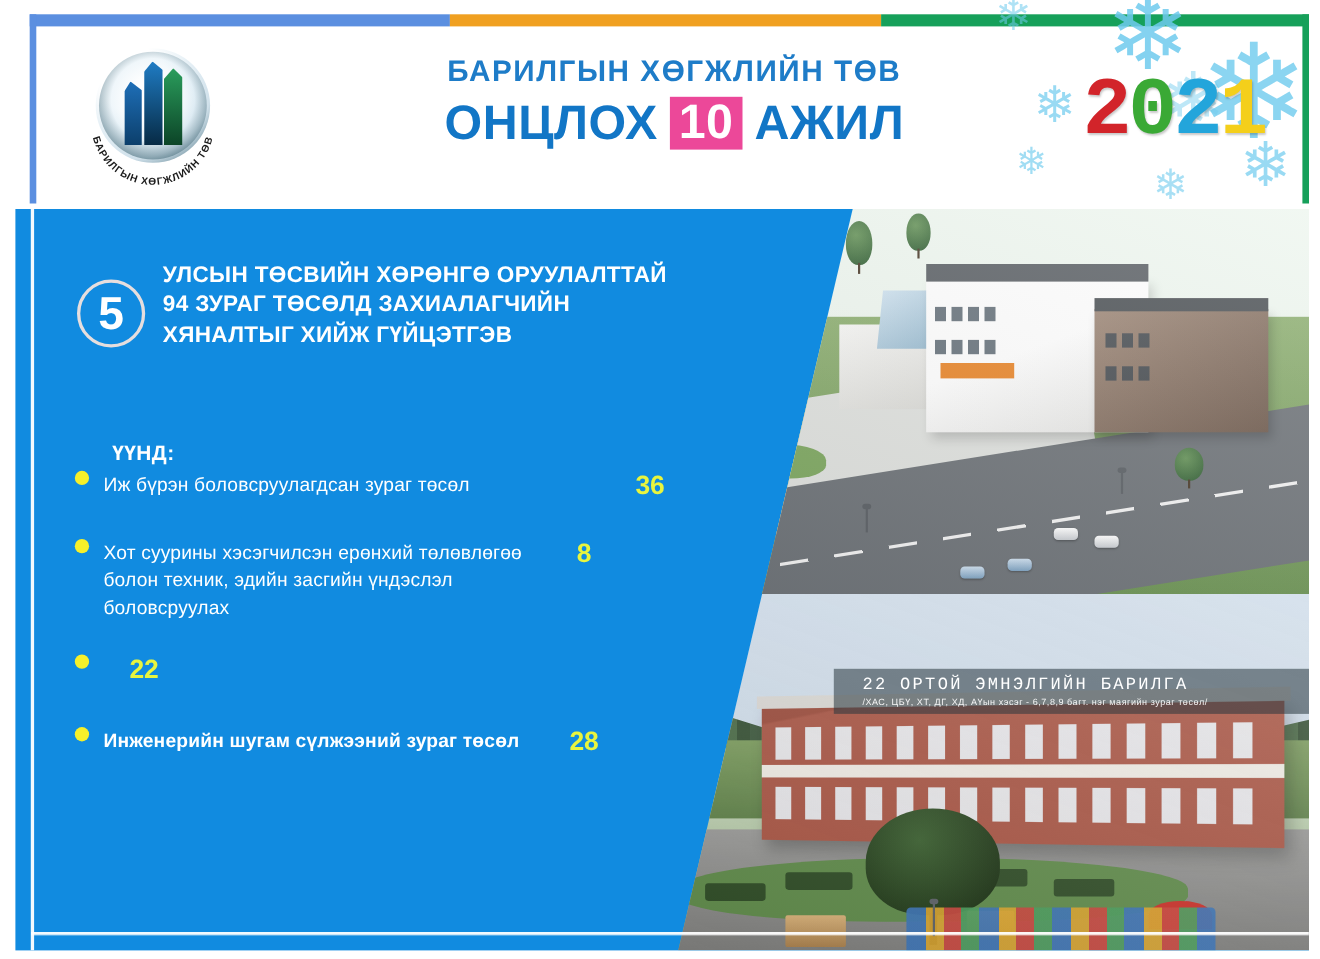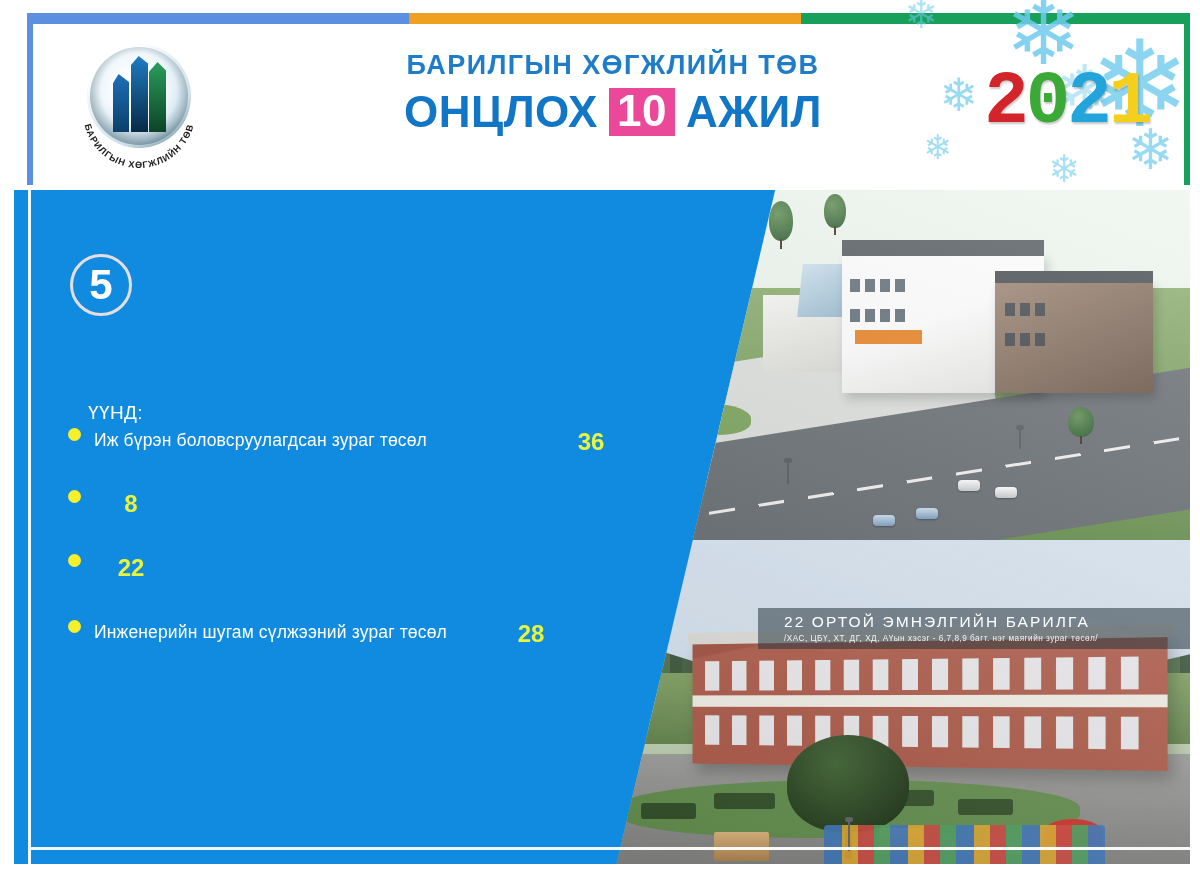--- a/index.html
+++ b/index.html
@@ -130,33 +130,33 @@
   .playbox { position:absolute; background: linear-gradient(#d6b078,#a87f4c); border-radius:2px; }
   .umbrella { position:absolute; width:58px; height:26px; background:#C93028; border-radius:50% 50% 0 0; }
   .playmat { position:absolute; left:40%; bottom:-2%; width:46%; height:14%;
      background: repeating-linear-gradient(90deg,#3b73b5 0 18px,#d8a32c 18px 34px,#c9453c 34px 50px,#4a9b5b 50px 66px); opacity:.92; border-radius:4px; }
 
   .photo-shade { position:absolute; inset:0; background: linear-gradient(200deg, rgba(255,255,255,.18), rgba(0,0,0,.06)); }
 
   
   .cap { position: absolute; right: 0; padding: 5px 10px 6px 26px; background: rgba(40,54,62,.55); color:#ffffff; }
   .cap-top { top: 418px; width: 432px; }
-  .cap-top .cap-main { font-size: 15.5px; letter-spacing: 2.1px; white-space: nowrap; }
+  .cap-top .cap-main { font-size: 15.5px; letter-spacing: 2.1px; white-space: nowrap; font-family: Liberation Mono, monospace; }
   .cap-top .cap-sub  { font-size: 8.2px; letter-spacing: .5px; opacity: .92; margin-top: 3px; white-space: nowrap; }
 
   
   .content { position: absolute; left: 40px; top: 0; width: 590px; height: 100%; z-index: 6; color: #ffffff; }
 
   .headline { position: absolute; left: 16px; top: 46px; display: flex; align-items: flex-start; gap: 16px; }
   .badge { flex: 0 0 auto; width: 62px; height: 62px; border-radius: 50%; border: 3px solid #e6dede;
      display: flex; align-items: center; justify-content: center; font-size: 42px; font-weight: bold;
      color: #ffffff; line-height: 1; margin-top: 18px; }
   .headline-lines { font-size: 20.5px; font-weight: bold; line-height: 1.33; letter-spacing: .3px; }
 
-  .uynd { position: absolute; left: 34px; top: 212px; font-size: 19px; font-weight: normal; letter-spacing: .4px; }
+  .uynd { position: absolute; left: 48px; top: 212px; font-size: 19px; font-weight: bold; letter-spacing: .4px; }
 
   .list { position: absolute; left: 14px; top: 238px; width: 560px; }
   .row { position: relative; display: flex; align-items: flex-start; min-height: 34px; }
   .dot { flex: 0 0 auto; width: 13px; height: 13px; border-radius: 50%; background: #F6F02A; margin-right: 13px; }
   .row-label { flex: 1 1 auto; font-size: 17.5px; line-height: 1.42; letter-spacing: .15px; padding-right: 10px; }
   .row-val { flex: 0 0 74px; text-align: center; font-size: 24px; font-weight: bold; color: #E8F53E; }
 </style>
 </head>
 <body>
 
@@ -297,45 +297,51 @@
       <div class="cap-sub">/ХАС, ЦБҮ, ХТ, ДГ, ХД, АҮын хэсэг - 6,7,8,9 багт. нэг маягийн зураг төсөл/</div>
     </div>
 
     <div class="inner-rule-left"></div>
     <div class="inner-rule-bottom"></div>
 
     <div class="content">
 
       <div class="headline">
         <div class="badge">5</div>
+        <div class="headline-lines">
+          <div>УЛСЫН ТӨСВИЙН ХӨРӨНГӨ ОРУУЛАЛТТАЙ</div>
+          <div>94 ЗУРАГ ТӨСӨЛД ЗАХИАЛАГЧИЙН</div>
+          <div>ХЯНАЛТЫГ ХИЙЖ ГҮЙЦЭТГЭВ</div>
+        </div>
       </div>
 
       <div class="uynd">ҮҮНД:</div>
 
       <div class="list">
 
         <div class="row" style="margin-top:0;">
           <span class="dot"></span>
           <span class="row-label">Иж бүрэн боловсруулагдсан зураг төсөл</span>
           <span class="row-val">36</span>
         </div>
 
         <div class="row" style="margin-top:28px;">
           <span class="dot"></span>
+          <span class="row-label" style="max-width:400px;">Хот суурины хэсэгчилсэн ерөнхий төлөвлөгөө болон техник, эдийн засгийн үндэслэл боловсруулах</span>
           <span class="row-val">8</span>
         </div>
 
         <div class="row" style="margin-top:30px;">
           <span class="dot"></span>
           <span class="row-val">22</span>
         </div>
 
         <div class="row" style="margin-top:32px;">
           <span class="dot"></span>
-          <span class="row-label" style="max-width:400px;">Инженерийн шугам сүлжээний зураг төсөл</span>
+          <span class="row-label" style="max-width:400px;font-weight:bold;">Инженерийн шугам сүлжээний зураг төсөл</span>
           <span class="row-val">28</span>
         </div>
       </div>
 
     </div>
 
   </div>
 </div>
 
 </body></html>

